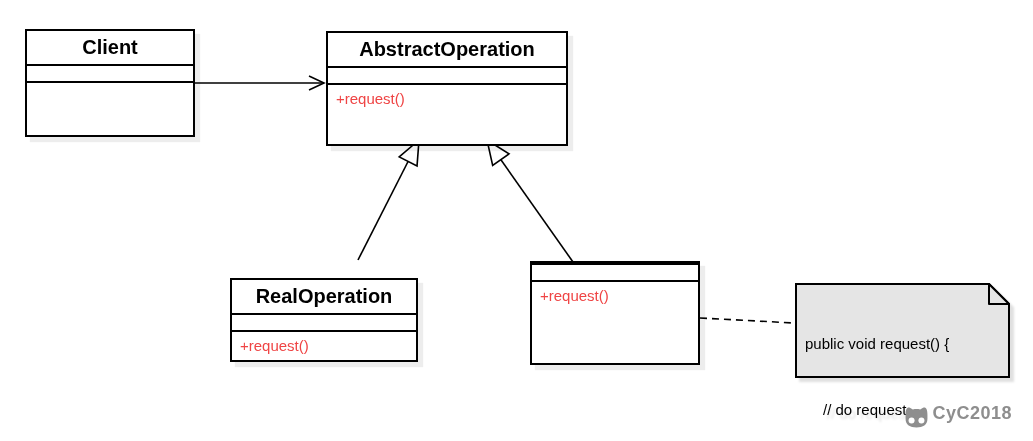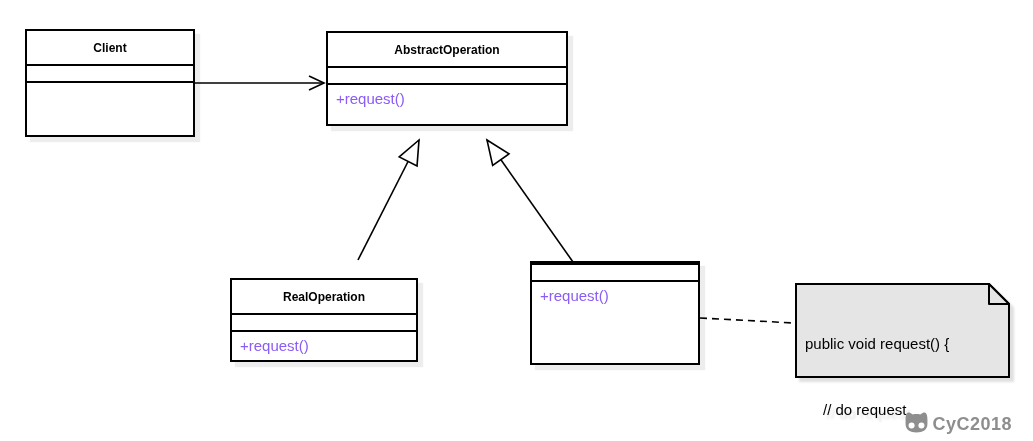--- a/index.html
+++ b/index.html
@@ -24,38 +24,38 @@
     border: 2px solid #000000;
     display: flex;
     flex-direction: column;
     box-shadow: 5px 5px 1px rgba(0,0,0,0.07);
   }
   .uml-title {
     flex: 0 0 33px;
     display: flex;
     align-items: center;
     justify-content: center;
-    font-size: 12px;
+    font-size: 20px;
     font-weight: bold;
     color: #000000;
   }
   .uml-attrs {
     flex: 0 0 15px;
     border-top: 2px solid #000000;
   }
   .uml-methods {
     flex: 1 1 auto;
     border-top: 2px solid #000000;
     font-size: 15px;
-    color: #8b5cf6;
+    color: #ef4444;
     padding: 5px 8px 0 8px;
     text-align: left;
   }
   #box-client   { left: 25px;  top: 29px;  width: 170px; height: 108px; }
-  #box-abstract { left: 326px; top: 31px;  width: 242px; height: 95px; }
+  #box-abstract { left: 326px; top: 31px;  width: 242px; height: 115px; }
   #box-real     { left: 230px; top: 278px; width: 188px; height: 84px; }
   #box-null     { left: 530px; top: 261px; width: 170px; height: 104px; }
 
   #note {
     position: absolute;
     left: 795px; top: 283px;
     width: 215px; height: 95px;
     filter: drop-shadow(4px 4px 1px rgba(0,0,0,0.12));
   }
   #note svg { position: absolute; left: 0; top: 0; }
@@ -67,21 +67,21 @@
     color: #000000;
     white-space: pre;
   }
   .note-line-indent { padding-left: 18px; }
 
   #watermark {
     position: absolute;
     right: 21px; top: 403px;
     height: 32px;
     display: flex;
-    align-items: flex-end;
+    align-items: flex-start;
     gap: 0;
     color: #8e8e8e;
   }
   #watermark-text {
     font-size: 18px;
     font-weight: bold;
     letter-spacing: 0.5px;
   }
 </style>
 </head>

